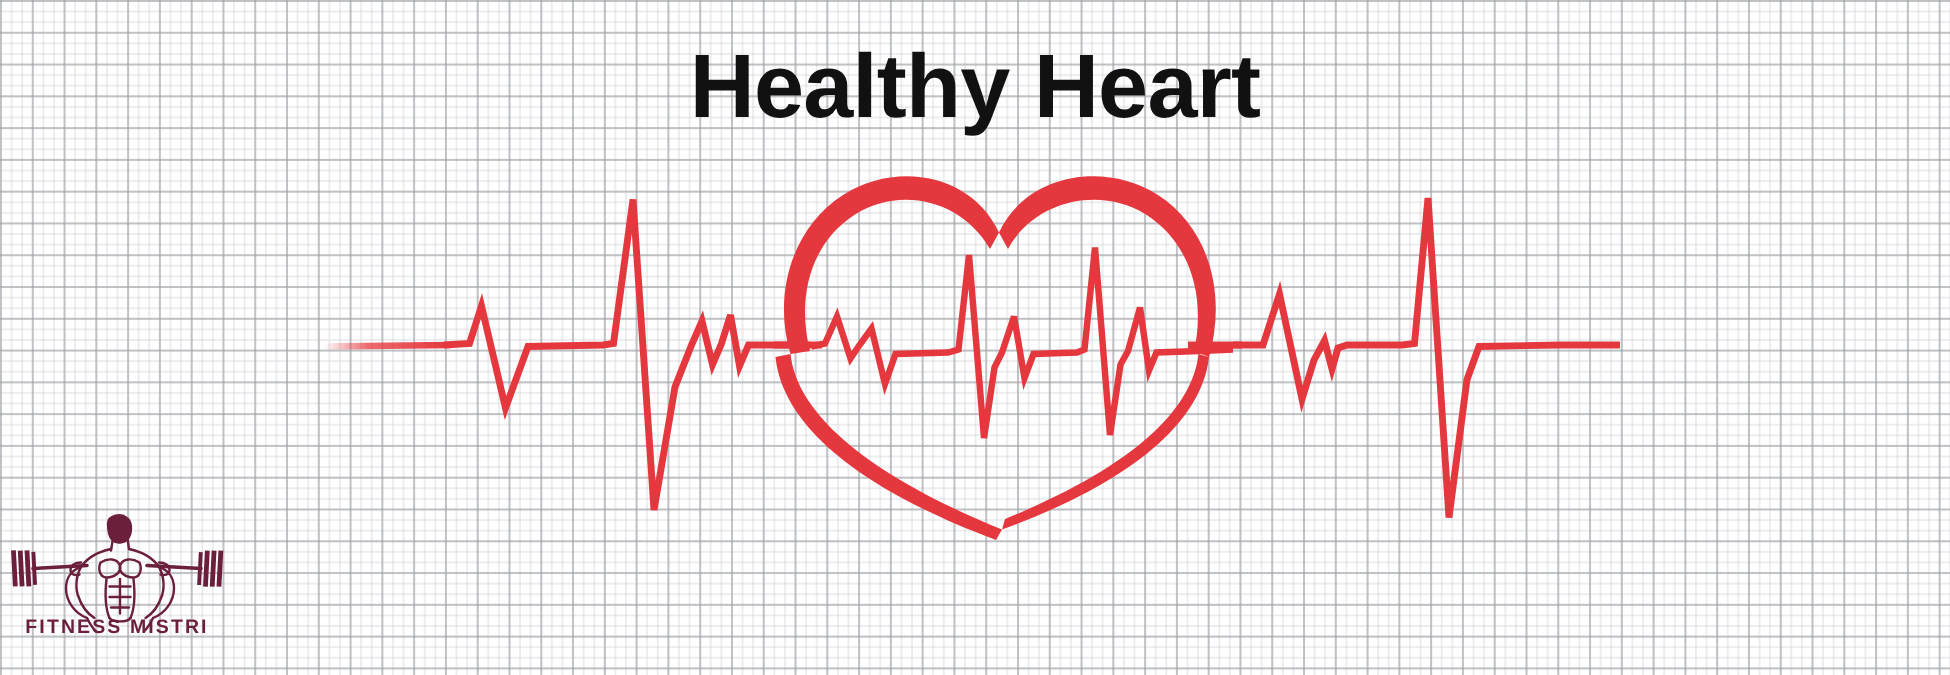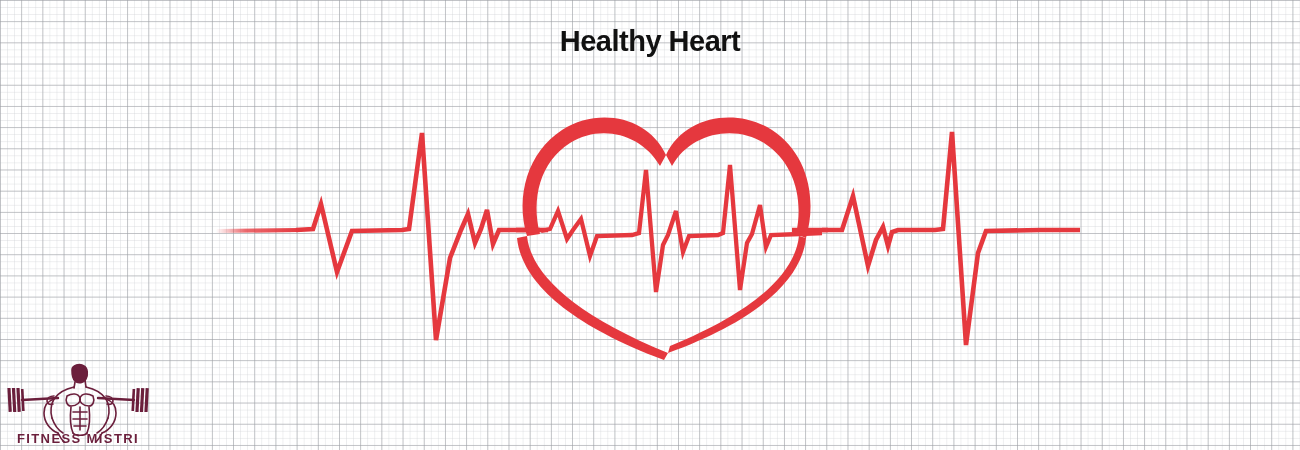--- a/index.html
+++ b/index.html
@@ -33,38 +33,38 @@
     position: absolute;
     inset: 0;
     pointer-events: none;
   }
   #title {
     position: absolute;
     left: 0;
     right: 0;
     top: 26px;
     text-align: center;
-    font-size: 29px;
+    font-size: 60px;
     font-weight: bold;
     color: #111111;
     letter-spacing: -0.5px;
     line-height: 1.05;
     font-family: "Liberation Sans", sans-serif;
   }
   #artwork {
     position: absolute;
     left: 0;
     top: 0;
     width: 1300px;
     height: 450px;
   }
   #logo {
     position: absolute;
     left: 2px;
-    top: 360px;
+    top: 339px;
     width: 152px;
     height: 88px;
   }
   #logo svg { display: block; }
 </style>
 </head>
 <body>
 
 <div id="banner">
 

